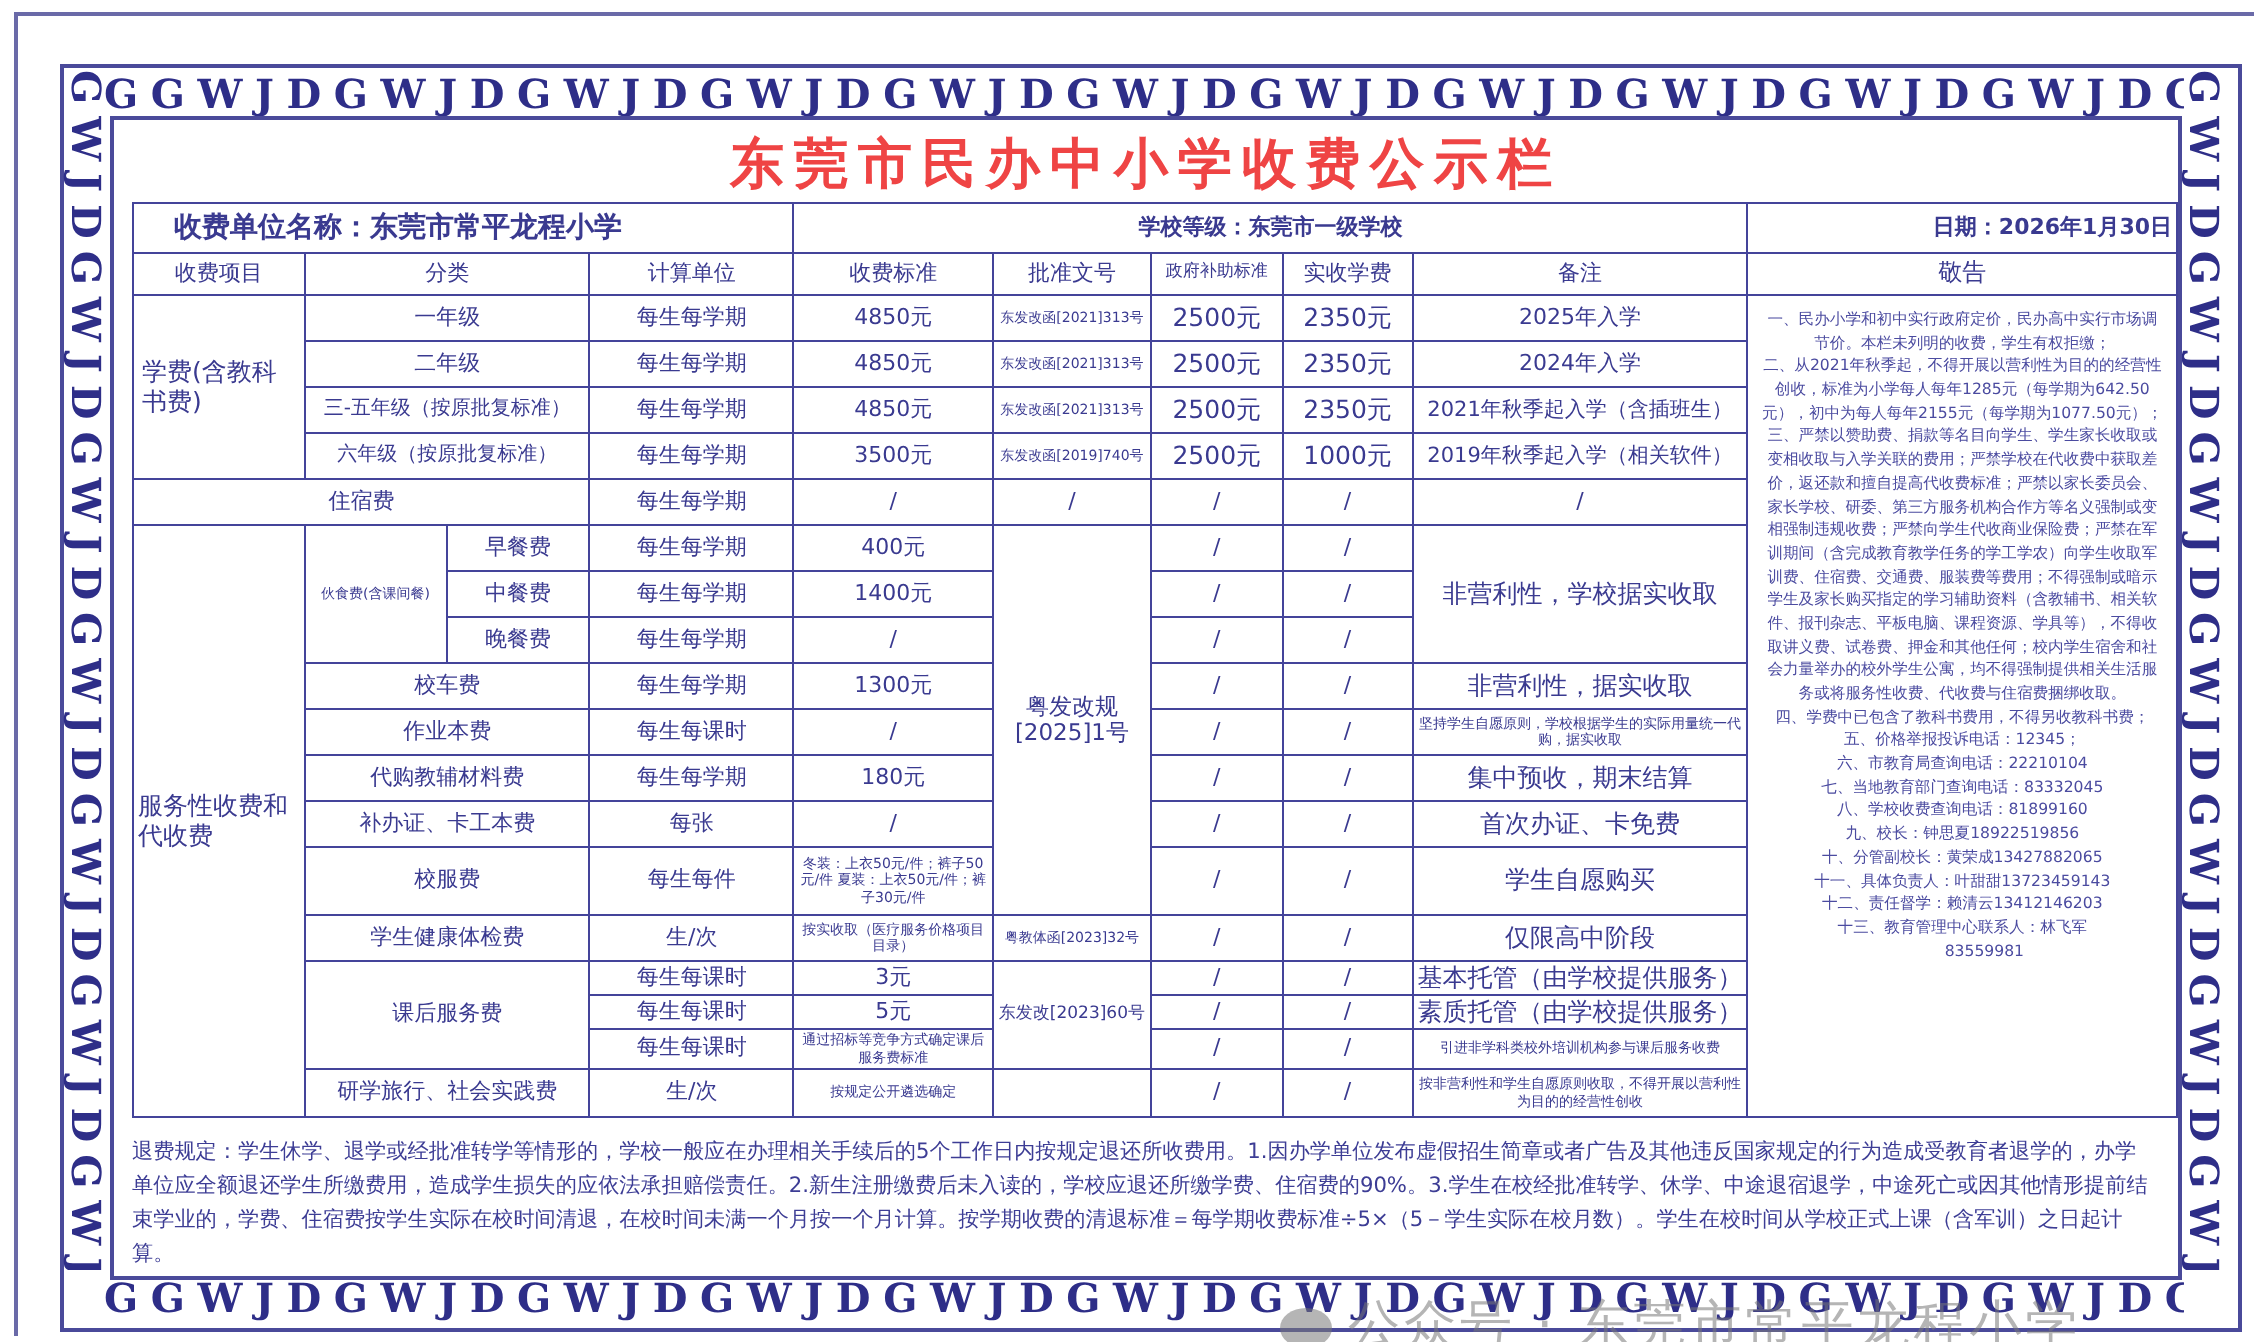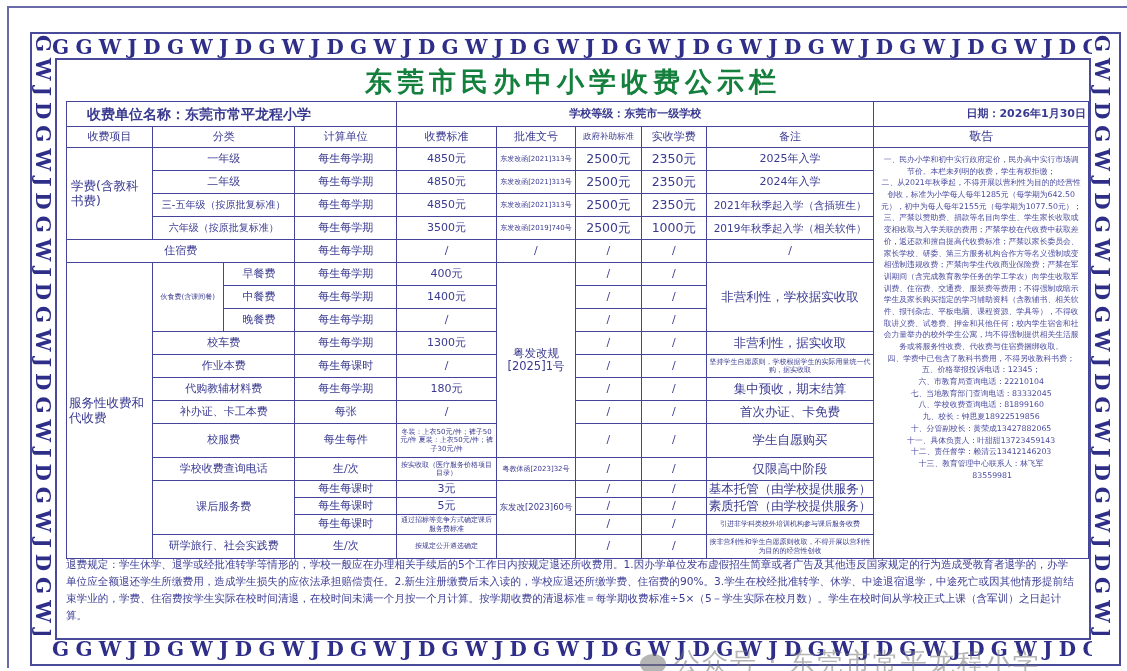--- a/index.html
+++ b/index.html
@@ -6,34 +6,34 @@
   body{width:1127px;height:671px;background:#ffffff;position:relative;overflow:hidden;font-family:"DejaVu Sans","Liberation Sans",sans-serif;color:#3b3b8f;}
   .outer-frame{position:absolute;left:7px;top:6px;width:1127px;height:660px;border-left:2px solid #6a6aa8;border-top:2px solid #6a6aa8;}
   .board{position:absolute;left:30px;top:32px;width:1087px;height:630px;border:2px solid #4a4a9a;background:#fff;}
   .letters-h{position:absolute;font-family:"DejaVu Serif","Liberation Serif",serif;font-size:20px;font-weight:bold;color:#2e2e88;letter-spacing:6.3px;white-space:nowrap;overflow:hidden;}
   .letters-top{left:52px;top:35px;width:1040px;height:24px;}
   .letters-bottom{left:52px;top:637px;width:1040px;height:24px;}
   .letters-v{position:absolute;font-family:"DejaVu Serif","Liberation Serif",serif;font-size:20px;font-weight:bold;color:#2e2e88;writing-mode:vertical-rl;letter-spacing:6px;white-space:nowrap;overflow:hidden;}
   .letters-left{left:31px;top:35px;width:24px;height:600px;}
   .letters-right{left:1090px;top:35px;width:24px;height:600px;}
   .inner{position:absolute;left:55px;top:58px;width:1032px;height:578px;border:2px solid #4a4a9a;background:#fff;}
-  .title{position:absolute;left:0;top:4px;width:1032px;text-align:center;font-size:27px;font-weight:bold;color:#15803d;letter-spacing:5px;}
+  .title{position:absolute;left:0;top:4px;width:1032px;text-align:center;font-size:27px;font-weight:bold;color:#ef4444;letter-spacing:5px;}
   table.fees{position:absolute;left:9px;top:41px;border-collapse:collapse;table-layout:fixed;}
   table.fees td{border:1.5px solid #44449a;text-align:center;vertical-align:middle;padding:0 2px;font-size:11px;color:#3a3a90;line-height:1.15;overflow:hidden;}
   .hdrrow td{height:24px;font-size:13px;font-weight:bold;}
   .hdrrow td.left{text-align:left;padding-left:20px;font-size:14px;}
   .colhead td{height:20px;font-size:11px;}
   .r24 td{height:22px;}
   .tiny{font-size:7px !important;line-height:1.2 !important;}
   .small{font-size:8.5px !important;}
   .big{font-size:12.5px !important;}
   .notice{text-align:center;vertical-align:top !important;font-size:7.8px !important;line-height:1.5 !important;padding:6px 6px !important;color:#4b4ba0 !important;}
   .notice p{margin:0;}
   .notice .indent{padding-left:22px;}
-  .footer{position:absolute;left:9px;top:496px;width:1012px;font-size:10.6px;line-height:1.62;color:#3d3d95;}
+  .footer{position:absolute;left:9px;top:508px;width:1012px;font-size:10.6px;line-height:1.62;color:#3d3d95;}
   .watermark{position:absolute;left:640px;top:645px;font-size:26px;color:rgba(120,120,120,0.55);white-space:nowrap;letter-spacing:2px;}
   .wm-icon{display:inline-block;width:26px;height:20px;border-radius:50%;background:rgba(120,120,120,0.55);vertical-align:middle;margin-right:8px;}
 </style>
 </head>
 <body>
 
 <div class="outer-frame"></div>
 <div class="board"></div>
 
 <div class="letters-h letters-top">GGWJDGWJDGWJDGWJDGWJDGWJDGWJDGWJDGWJDGWJDGWJDGWJDGWJDGWJDGWJDGWJDGWJDG</div>
@@ -200,21 +200,21 @@
     </tr>
     <tr style="height:34px">
       <td colspan="2">校服费</td>
       <td>每生每件</td>
       <td class="tiny">冬装：上衣50元/件；裤子50元/件 夏装：上衣50元/件；裤子30元/件</td>
       <td>/</td>
       <td>/</td>
       <td class="big">学生自愿购买</td>
     </tr>
     <tr class="r24">
-      <td colspan="2">学校收费查询电话</td>
+      <td colspan="2">学生健康体检费</td>
       <td>生/次</td>
       <td class="tiny">按实收取（医疗服务价格项目目录）</td>
       <td class="tiny">粤教体函[2023]32号</td>
       <td>/</td>
       <td>/</td>
       <td class="big">仅限高中阶段</td>
     </tr>
 
     <tr style="height:17px">
       <td colspan="2" rowspan="3">课后服务费</td>

